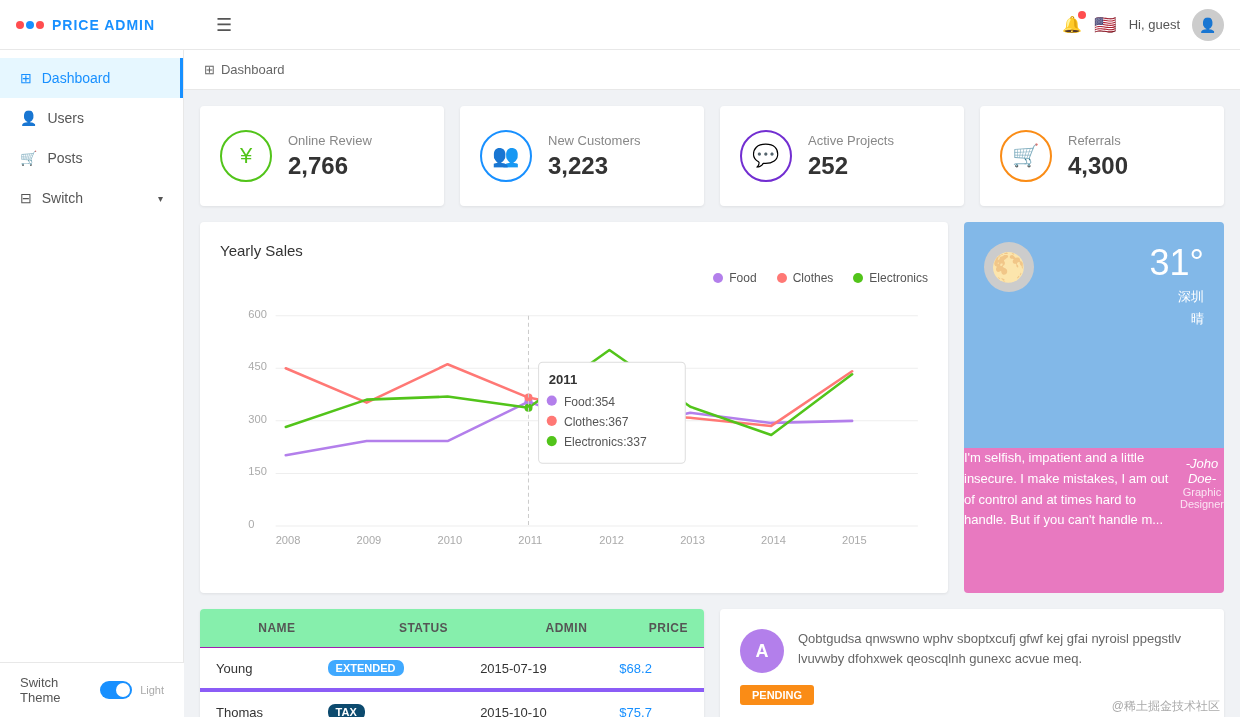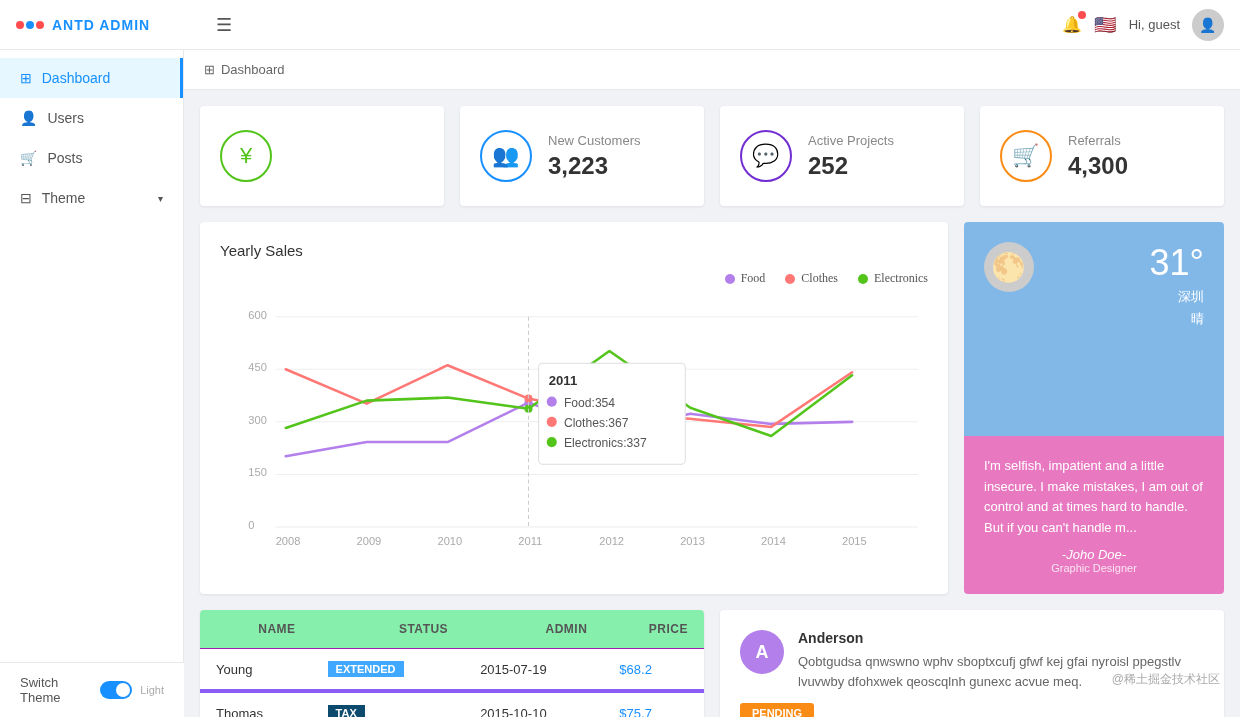--- a/index.html
+++ b/index.html
@@ -51,45 +51,45 @@
     .stat-label { font-size: 13px; color: #888; margin-bottom: 4px; }
     .stat-value { font-size: 24px; font-weight: 600; color: #333; }
 
     
     .middle-row { display: grid; grid-template-columns: 1fr 260px; gap: 16px; margin-bottom: 16px; }
 
     
     .chart-card { background: #fff; border-radius: 4px; padding: 20px; box-shadow: 0 1px 3px rgba(0,0,0,0.08); }
     .chart-title { font-size: 15px; color: #333; font-weight: 500; margin-bottom: 12px; }
     .chart-legend { display: flex; gap: 20px; justify-content: flex-end; margin-bottom: 8px; }
-    .legend-item { display: flex; align-items: center; gap: 6px; font-size: 12px; color: #555; font-family: Liberation Serif, serif; }
+    .legend-item { display: flex; align-items: center; gap: 6px; font-size: 12px; color: #555; }
     .legend-dot { width: 10px; height: 10px; border-radius: 50%; }
     .chart-area { position: relative; height: 280px; }
 
     
     .right-col { display: flex; flex-direction: column; gap: 0; }
     .weather-card { background: #82b8e8; border-radius: 4px 4px 0 0; padding: 20px; color: #fff; flex: 1; display: flex; flex-direction: column; align-items: flex-end; min-height: 160px; position: relative; }
     .weather-temp { font-size: 36px; font-weight: 300; }
     .weather-city { font-size: 13px; margin-top: 4px; }
     .weather-desc { font-size: 13px; margin-top: 4px; }
     .weather-moon { width: 50px; height: 50px; border-radius: 50%; background: #ccc; position: absolute; left: 20px; top: 20px; display: flex; align-items: center; justify-content: center; font-size: 28px; }
-    .quote-card { background: #e879c0; border-radius: 0 0 4px 4px; padding: 20px; color: #fff; min-height: 145px; display: flex; flex-direction: column; }
+    .quote-card { background: #e879c0; border-radius: 0 0 4px 4px; color: #fff; min-height: 145px; display: flex; }
     .quote-text { font-size: 13px; line-height: 1.6; }
     .quote-author { font-size: 13px; font-style: italic; text-align: center; margin-top: 8px; }
     .quote-role { font-size: 11px; color: rgba(255,255,255,0.8); text-align: center; }
 
     
     .bottom-row { display: grid; grid-template-columns: 1fr 1fr; gap: 16px; }
 
     
     .table-card { background: #fff; border-radius: 4px; box-shadow: 0 1px 3px rgba(0,0,0,0.08); overflow: hidden; }
     table { width: 100%; border-collapse: collapse; }
     thead th { padding: 12px 16px; text-align: right; font-size: 12px; font-weight: 600; color: #555; background: #86efac; border-bottom: 1px solid #a21caf; letter-spacing: 0.5px; }
     tbody td { padding: 12px 16px; font-size: 13px; color: #333; border-bottom: 4px solid #8b5cf6; }
-    .status-badge { display: inline-block; padding: 2px 8px; border-radius: 0; font-size: 11px; font-weight: 600; color: #fff; }
+    .status-badge { display: inline-block; padding: 2px 8px; border-radius: 7px; font-size: 11px; font-weight: 600; color: #fff; }
     .status-extended { background: #40a9ff; }
     .status-tax { background: #0c4a6e; }
     .price-link { color: #1890ff; }
 
     
     .comment-card { background: #fff; border-radius: 4px; padding: 20px; box-shadow: 0 1px 3px rgba(0,0,0,0.08); }
     .comment-header { display: flex; align-items: flex-start; gap: 14px; }
     .comment-avatar { width: 44px; height: 44px; border-radius: 50%; background: #b37feb; display: flex; align-items: center; justify-content: center; color: #fff; font-size: 18px; font-weight: 600; flex-shrink: 0; }
     .comment-name { font-size: 14px; font-weight: 600; color: #333; margin-bottom: 6px; }
     .comment-text { font-size: 13px; color: #666; line-height: 1.5; }
@@ -98,34 +98,34 @@
     
     .theme-switch { position: fixed; bottom: 0; left: 0; width: 184px; padding: 12px 20px; background: #fff; border-top: 1px solid #e8e8e8; display: flex; align-items: center; gap: 8px; font-size: 13px; color: #555; }
     .toggle { width: 36px; height: 18px; background: #1890ff; border-radius: 9px; position: relative; cursor: pointer; }
     .toggle-knob { width: 14px; height: 14px; background: #fff; border-radius: 50%; position: absolute; right: 2px; top: 2px; }
     .toggle-label { font-size: 11px; color: #aaa; }
 
     
     svg.line-chart { width: 100%; height: 100%; }
 
     
-    .watermark { position: fixed; bottom: 29px; right: 20px; font-size: 12px; color: #aaa; }
+    .watermark { position: fixed; bottom: 2px; right: 20px; font-size: 12px; color: #aaa; }
   </style>
 </head>
 <body>
 
 <div class="header">
   <div class="header-left">
     <div class="logo">
       <div class="logo-icon">
         <div class="logo-dot red"></div>
         <div class="logo-dot blue"></div>
         <div class="logo-dot red"></div>
       </div>
-      <span class="logo-text">ANTD ADMIN</span>
+      <span class="logo-text">PRICE ADMIN</span>
     </div>
     <span class="menu-toggle">☰</span>
   </div>
   <div class="header-right">
     <div class="bell-icon">
       🔔
       <div class="bell-badge"></div>
     </div>
     <span style="font-size:18px;cursor:pointer;">🇺🇸</span>
     <span style="font-size:13px;color:#555;">Hi, guest</span>
@@ -143,21 +143,21 @@
     <div class="sidebar-item">
       <span class="sidebar-item-icon">👤</span>
       <span>Users</span>
     </div>
     <div class="sidebar-item">
       <span class="sidebar-item-icon">🛒</span>
       <span>Posts</span>
     </div>
     <div class="sidebar-item">
       <span class="sidebar-item-icon">⊟</span>
-      <span>Theme</span>
+      <span>Switch</span>
       <span class="sidebar-chevron">▾</span>
     </div>
 
     <div class="theme-switch">
       <span style="font-size:13px;color:#555;">Switch Theme</span>
       <div class="toggle">
         <div class="toggle-knob"></div>
       </div>
       <span class="toggle-label">Light</span>
     </div>
@@ -170,20 +170,24 @@
       <span>Dashboard</span>
     </div>
 
     <div class="content">
 
       <div class="stats-row">
 
         <div class="stat-card">
           <div class="stat-icon-wrap green">
             <span>¥</span>
+          </div>
+          <div class="stat-info">
+            <div class="stat-label">Online Review</div>
+            <div class="stat-value">2,766</div>
           </div>
         </div>
 
         <div class="stat-card">
           <div class="stat-icon-wrap blue">
             <span>👥</span>
           </div>
           <div class="stat-info">
             <div class="stat-label">New Customers</div>
             <div class="stat-value">3,223</div>
@@ -326,21 +330,20 @@
                 <td><span class="price-link">$75.7</span></td>
               </tr>
             </tbody>
           </table>
         </div>
 
         <div class="comment-card">
           <div class="comment-header">
             <div class="comment-avatar">A</div>
             <div>
-              <div class="comment-name">Anderson</div>
               <div class="comment-text">Qobtgudsa qnwswno wphv sboptxcufj gfwf kej gfai nyroisl ppegstlv lvuvwby dfohxwek qeoscqlnh gunexc acvue meq.</div>
             </div>
           </div>
           <div class="pending-badge">PENDING</div>
         </div>
 
       </div>
 
     </div>
   </div>

